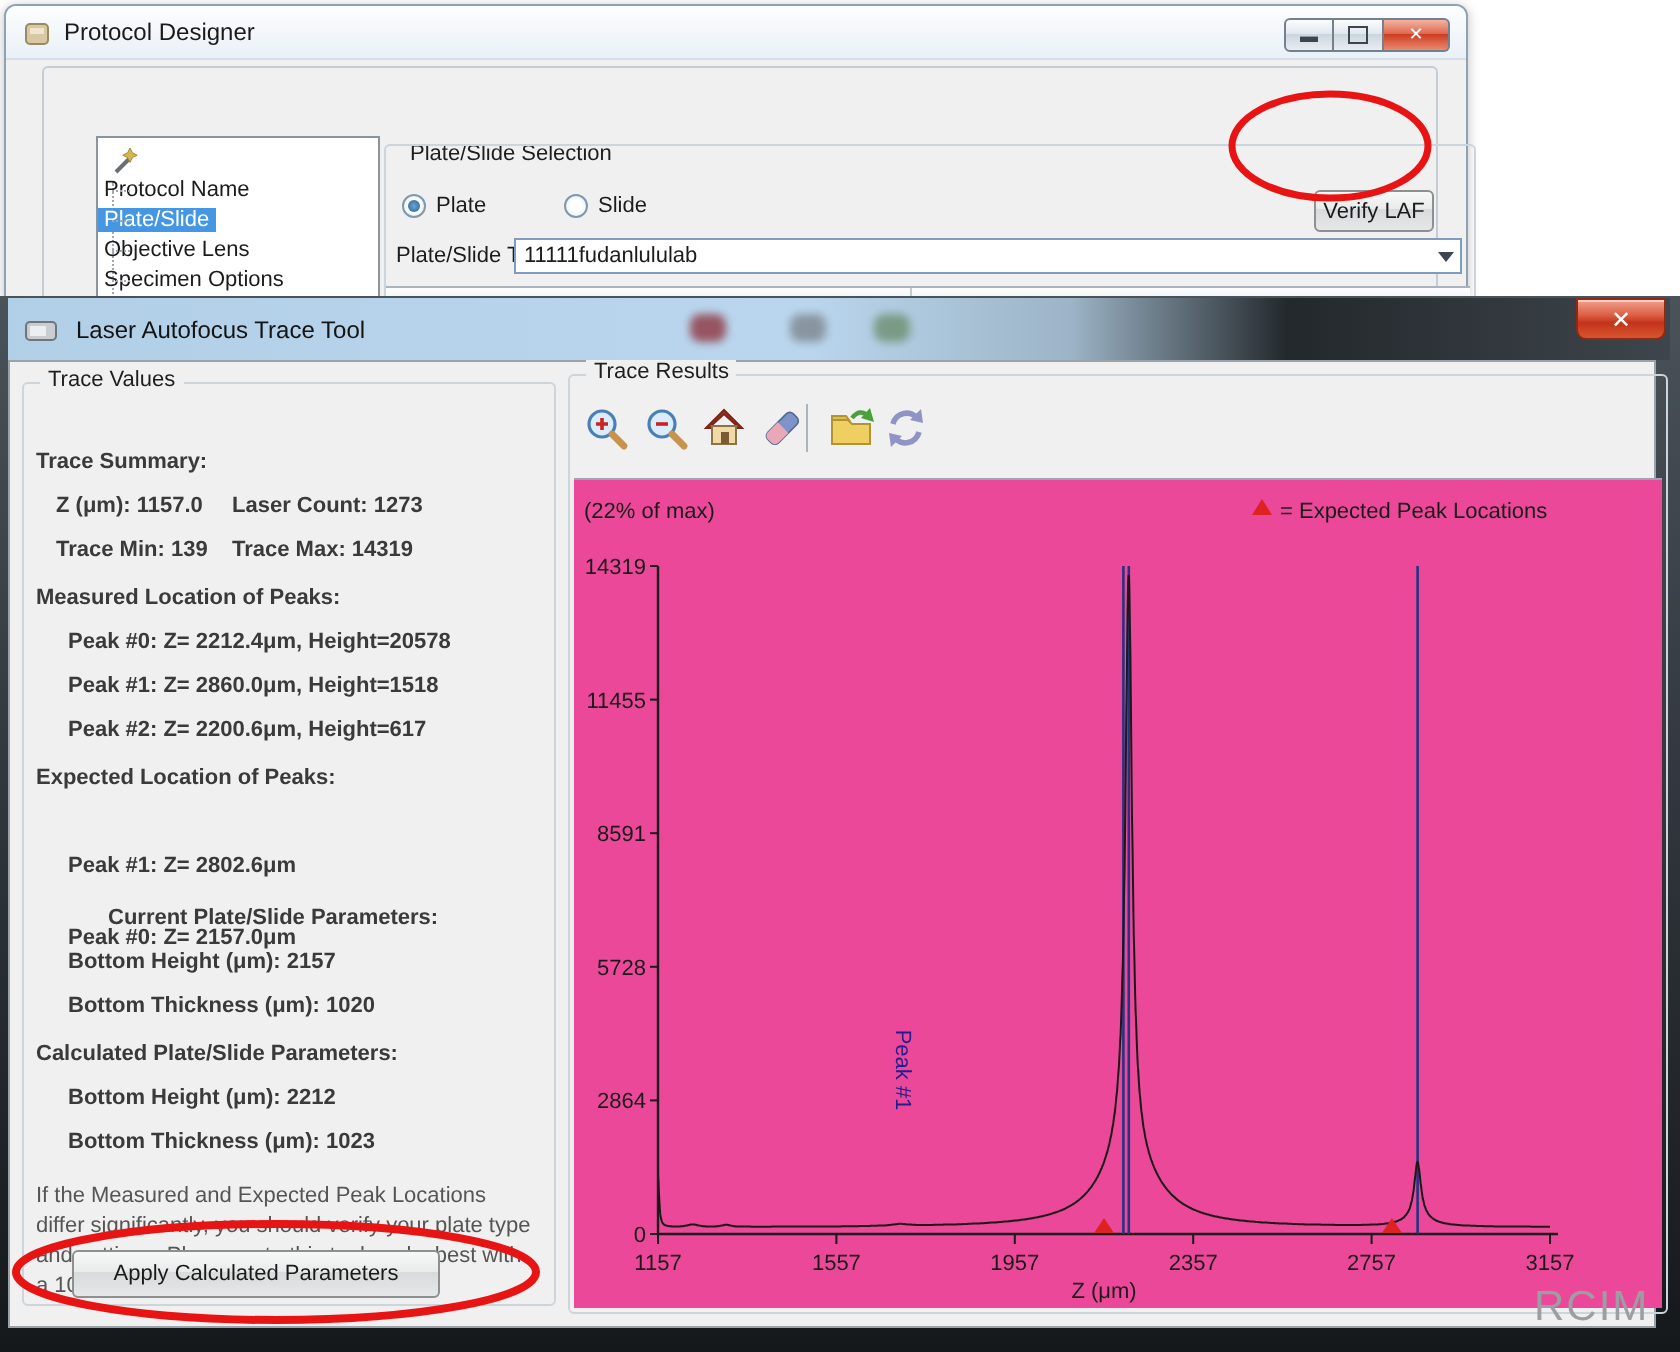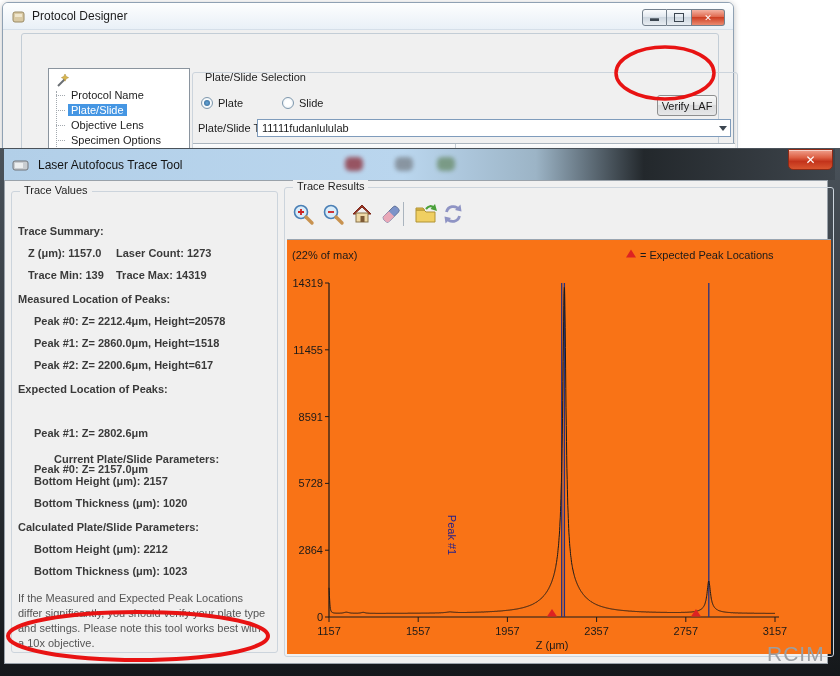--- a/index.html
+++ b/index.html
@@ -22,21 +22,21 @@
   .wbtn.close{width:33px;border-left:none;border-radius:0 3px 3px 0;color:#fff;font-weight:bold;
         background:linear-gradient(#f4b2a2,#e06a50 45%,#cc3a1e 46%,#ea8a70)}
   .maxglyph{width:8px;height:7px;border:1px solid #3c4650}
   #w1-frame{position:absolute;left:18px;top:30px;width:696px;height:116px;
         border:1px solid #c3cdd6;border-radius:3px;background:#f0f0f0}
   #w1-tree{position:absolute;left:26px;top:34px;width:140px;height:112px;background:#fff;
         border:1px solid #8a949e;overflow:hidden}
   #w1-wand{position:absolute;left:5px;top:3px}
   .tguide{position:absolute;left:7px;top:22px;bottom:2px;border-left:1px dotted #a3a9af}
   #tree-items{position:absolute;left:0;top:19px;right:0}
-  .titem{position:relative;height:15px;line-height:15px;padding-left:19px;white-space:nowrap;cursor:default}
+  .titem{position:relative;height:15px;line-height:15px;white-space:nowrap;cursor:default}
   .titem::before{content:"";position:absolute;left:7px;top:7px;width:9px;border-top:1px dotted #a3a9af}
   .titem .tlabel{padding:0 3px}
   .titem.sel .tlabel{background:#4596e3;color:#fff}
   #w1-group{position:absolute;left:170px;top:38px;width:544px;height:108px;
         border:1px solid #ccd4dc;border-radius:3px;overflow:hidden}
   .gblabel{position:absolute;top:-1px;left:8px;background:#f0f0f0;padding:0 4px;color:#1e1e1e}
   #w1-group .gblabel{top:-1px}
   .radio{position:absolute;width:12px;height:12px;border-radius:50%;
         border:1px solid #7f98ad;background:radial-gradient(#fff 40%,#dde7ee);box-sizing:border-box}
   .radio.on::after{content:"";position:absolute;left:2px;top:2px;width:6px;height:6px;border-radius:50%;
@@ -76,21 +76,21 @@
   .group>.glabel{position:absolute;top:-8px;left:8px;background:#f0f0f0;padding:0 4px;color:#1e1e1e}
   #tv-group{left:6px;top:10px;width:265px;height:460px}
   #tr-group{left:279px;top:6px;width:548px;height:468px}
   .tvl{position:absolute;font-weight:bold;color:#3a3a3a;white-space:nowrap}
   .tvnote{position:absolute;color:#555;line-height:15px;font-weight:normal}
   #apply-btn{position:absolute;left:24px;top:433px;width:182px;height:22px}
   #tr-toolbar{position:absolute;left:2px;top:8px;right:2px;height:43px}
   .tbtn{position:absolute;top:4px;width:27px;height:27px;display:flex;align-items:center;justify-content:center}
   .tsep{position:absolute;top:6px;width:1px;height:24px;background:#aab4be}
   #tr-toolbar-line{position:absolute;left:2px;top:51px;right:2px;border-top:1px solid #9aa5b1}
-  #chart-box{position:absolute;left:2px;top:52px;width:544px;height:414px;background:#f97316}
+  #chart-box{position:absolute;left:2px;top:52px;width:544px;height:414px;background:#ec4899}
   #watermark{position:absolute;left:762px;top:461px;font-size:21px;letter-spacing:1px;color:#9b9fa3}
 </style>
 </head>
 <body>
 
 <div id="win1">
   <div id="w1-titlebar">
     <svg width="15" height="15">
       <rect x="2" y="3" width="11" height="10" rx="2" fill="#d9c9a3" stroke="#9a8a64"></rect>
       <rect x="4" y="5" width="7" height="3" fill="#efe6cd"></rect>
@@ -187,20 +187,21 @@
           <div class="tvl" style="left: 22px; top: 223px; margin-top: 48px;">Peak #0: Z= 2157.0μm</div>
           <div class="tvl" style="left: 22px; top: 235px; text-align: right;">Peak #1: Z= 2802.6μm</div>
           <div class="tvl" style="left: 6px; top: 261px; margin-left: 36px;">Current Plate/Slide Parameters:</div>
           <div class="tvl" style="left: 22px; top: 283px;">Bottom Height (μm): 2157</div>
           <div class="tvl" style="left: 22px; top: 305px;">Bottom Thickness (μm): 1020</div>
           <div class="tvl" style="left: 6px; top: 329px;">Calculated Plate/Slide Parameters:</div>
           <div class="tvl" style="left: 22px; top: 351px;">Bottom Height (μm): 2212</div>
           <div class="tvl" style="left: 22px; top: 373px;">Bottom Thickness (μm): 1023</div>
           <div class="tvnote" style="left: 6px; top: 399px; width: 250px;">If the Measured and Expected Peak Locations differ significantly, you should verify your plate type and settings. Please note this tool works best with a 10x objective.</div>
         </div>
+      <div id="apply-btn" class="btn">Apply Calculated Parameters</div>
     </div>
 
     <div id="tr-group" class="group">
       <span class="glabel">Trace Results</span>
       <div id="tr-toolbar">
           <div class="tbtn" style="left: 2px;">
             <svg width="24" height="24">
               <circle cx="10" cy="10" r="6.5" fill="#d9ecf9" stroke="#4a7fb5" stroke-width="1.6"></circle>
               <line x1="15" y1="15" x2="21" y2="21" stroke="#c8924f" stroke-width="3.4" stroke-linecap="round"></line>
               <path d="M7 10 h6 M10 7 v6" stroke="#cc2222" stroke-width="1.8"></path>

